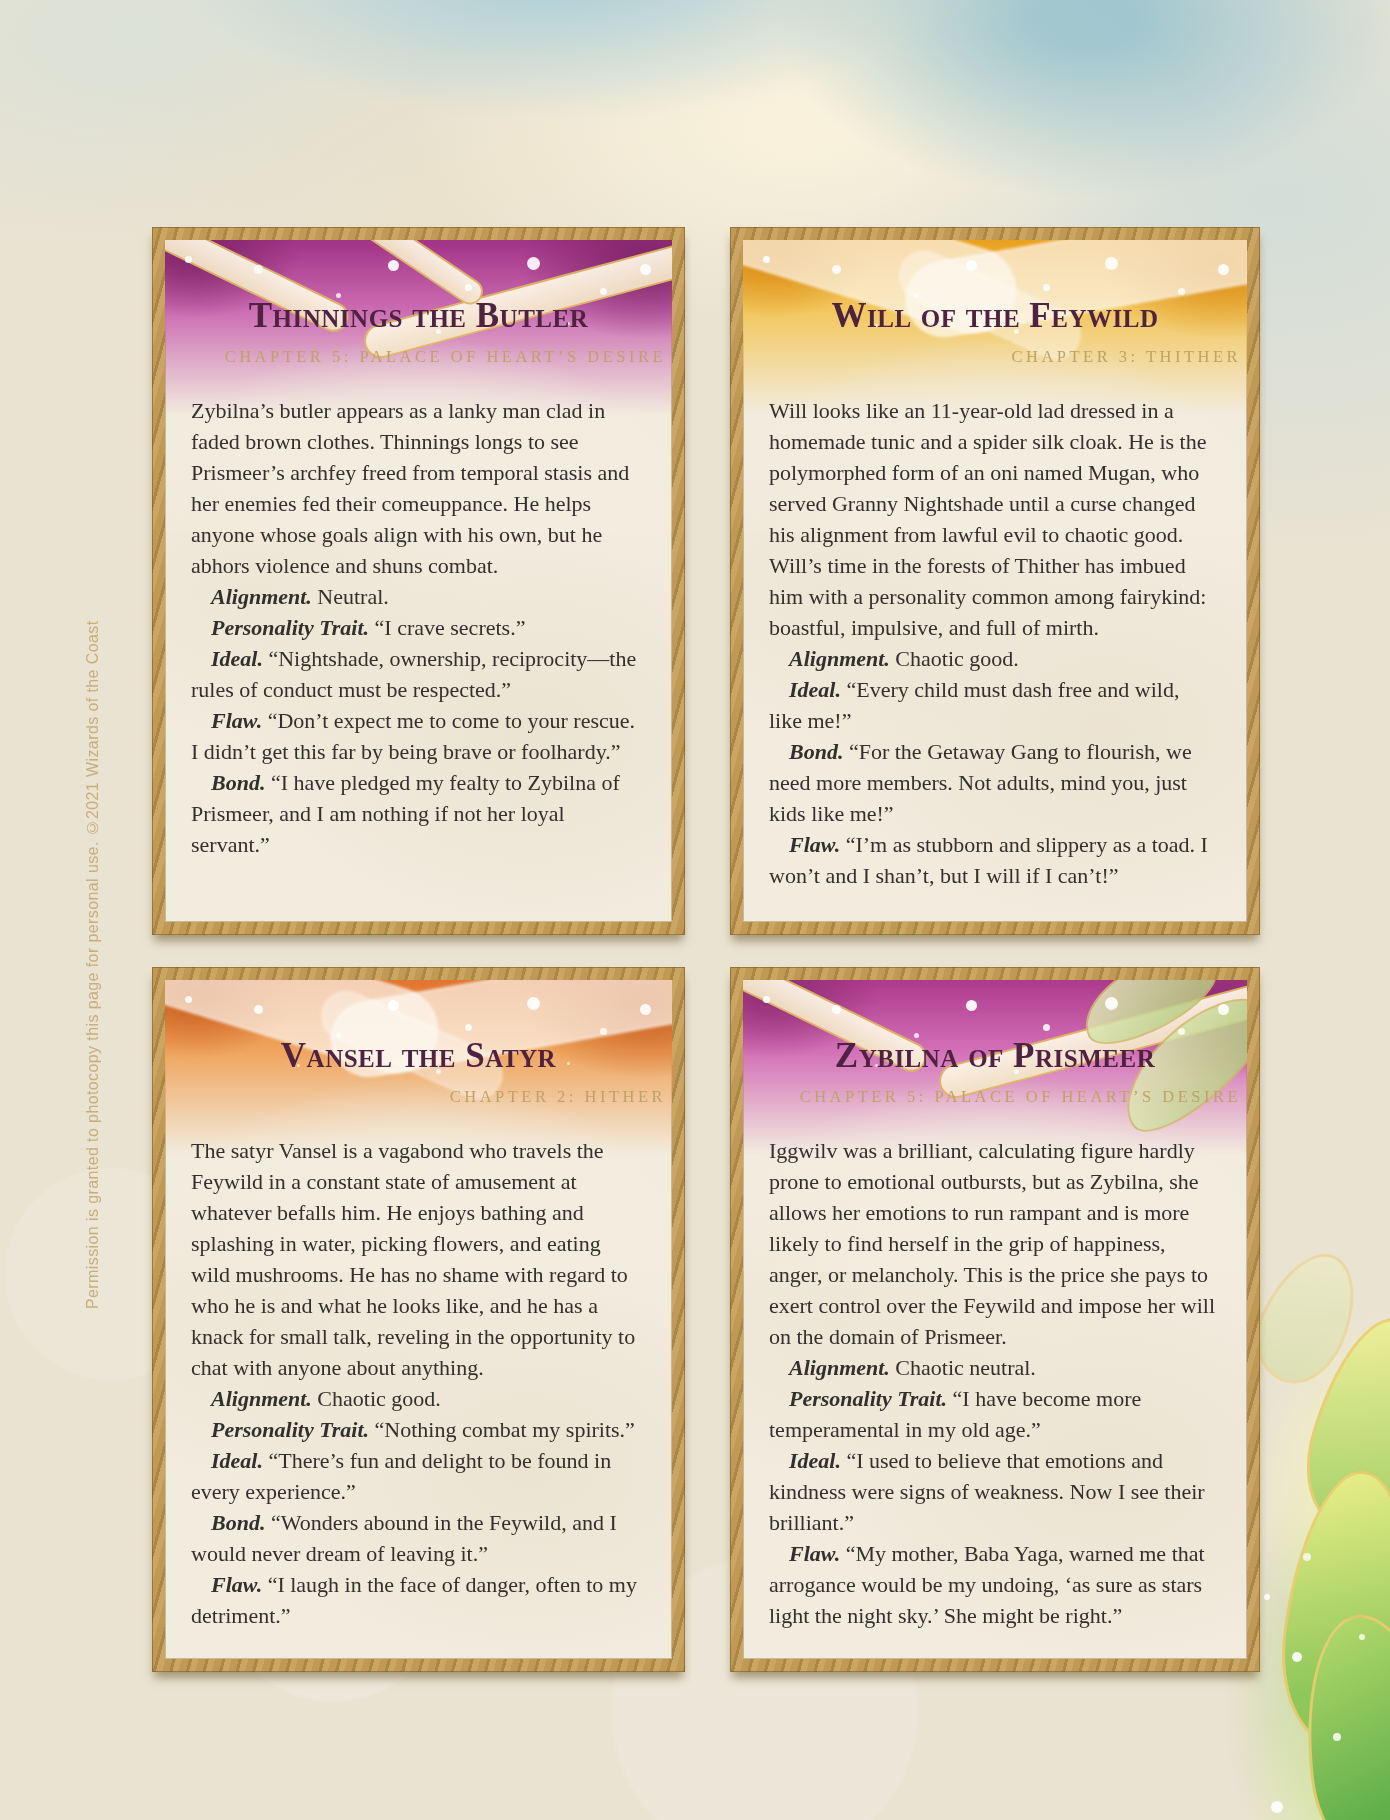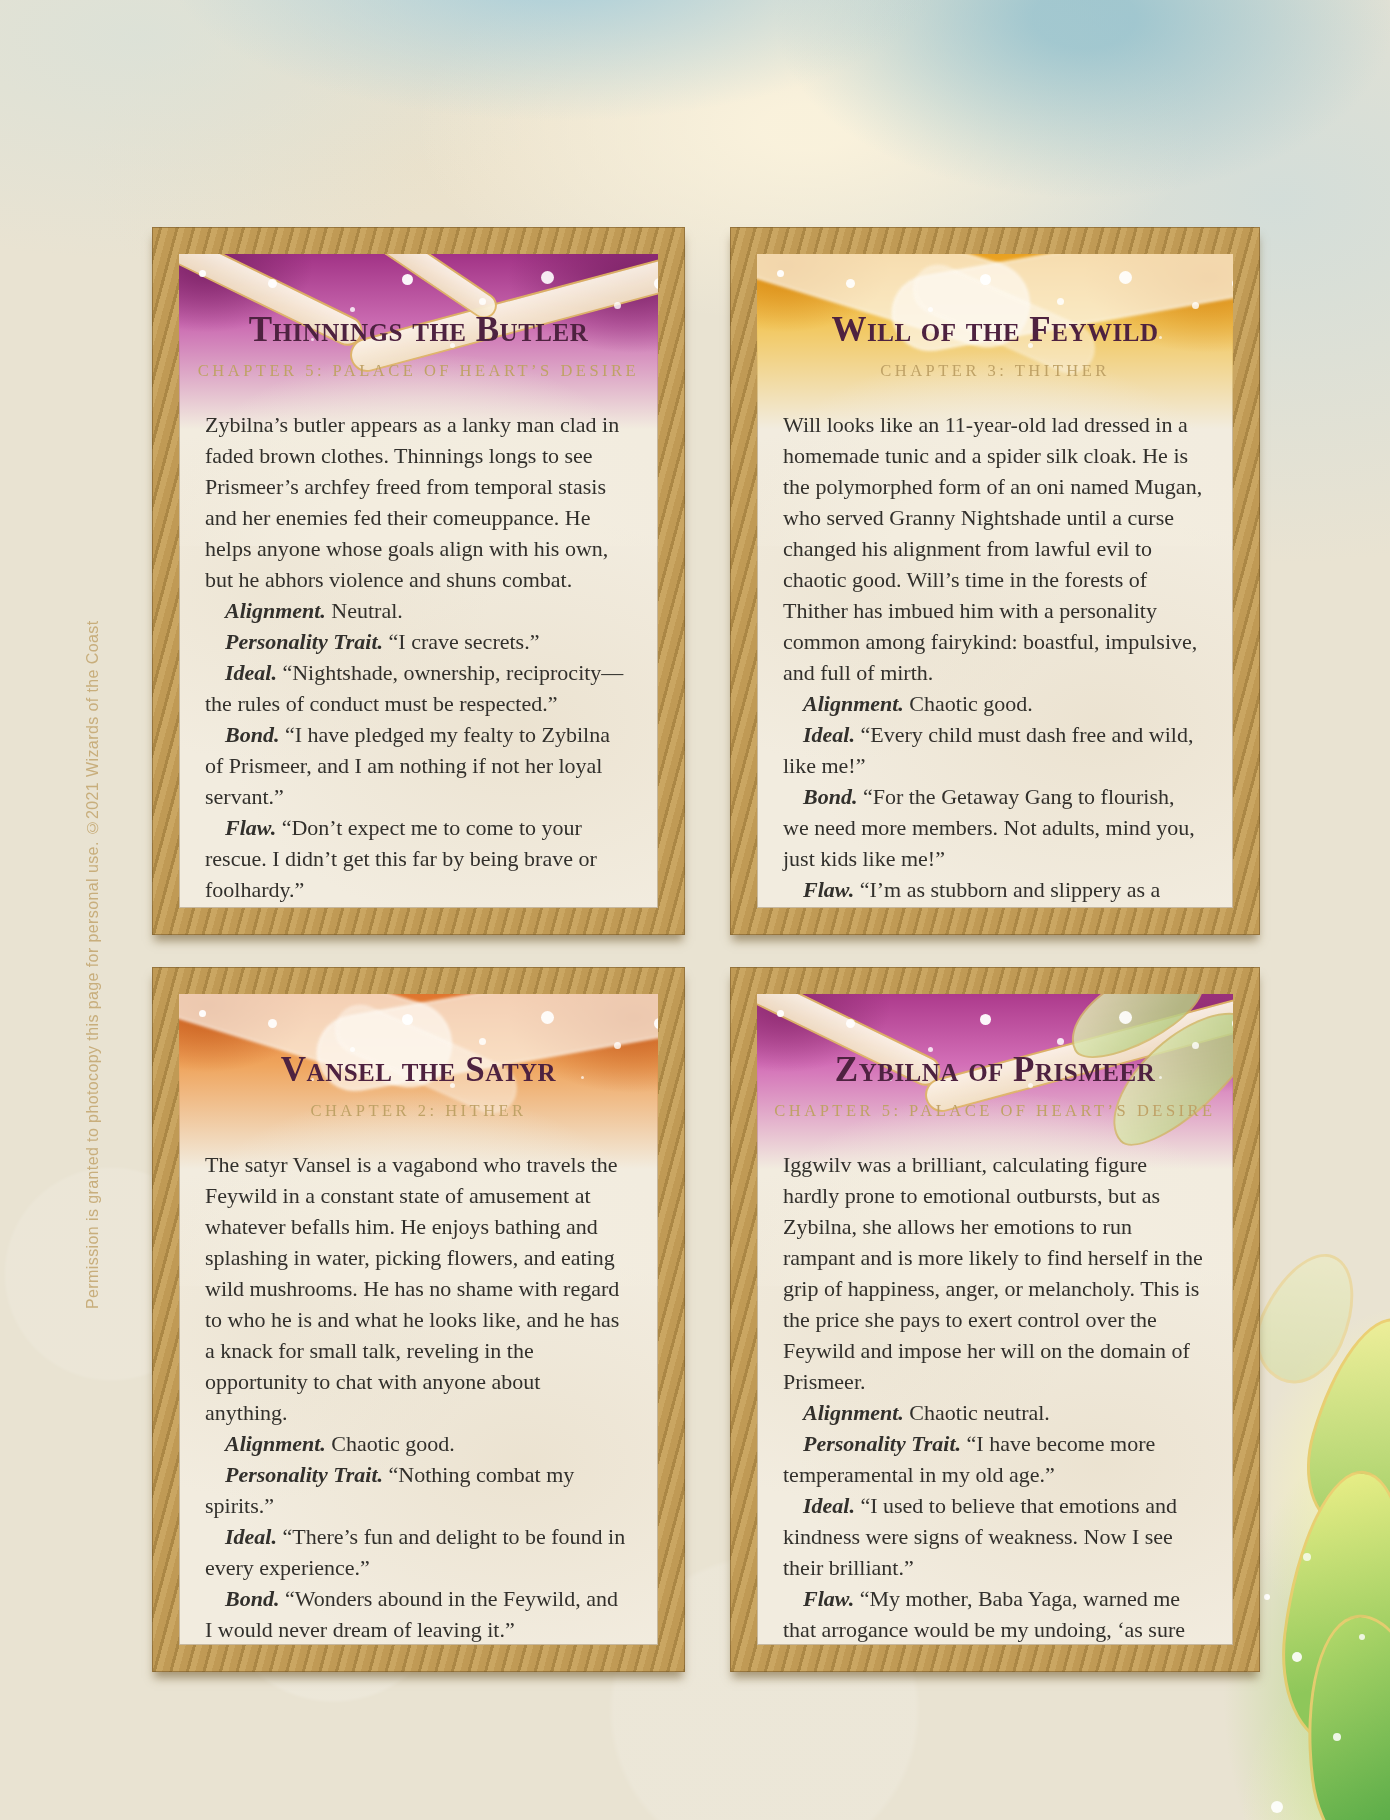--- a/index.html
+++ b/index.html
@@ -54,21 +54,21 @@
     display:flex;align-items:center;justify-content:center;
     writing-mode:vertical-rl;transform:rotate(180deg);
     font-family:"Liberation Sans",sans-serif;font-size:16px;letter-spacing:.4px;
     color:#c8ae7c;white-space:nowrap;}
 
   
   .cards{position:absolute;left:152px;top:227px;width:1108px;
     display:grid;grid-template-columns:533px 530px;grid-template-rows:708px 705px;
     column-gap:45px;row-gap:32px;}
 
-  .card{box-sizing:border-box;padding:27px;
+  .card{box-sizing:border-box;padding:13px;
     background:repeating-linear-gradient(105deg,#c09a55 0 7px,#ab8745 7px 10px,#caa662 10px 16px);
     box-shadow:0 8px 9px -2px rgba(110,85,40,.55), inset 0 0 0 1px rgba(115,85,40,.55);}
   .inner{position:relative;height:100%;overflow:hidden;background:#f2ecdf;
     box-shadow:inset 0 0 0 1px rgba(120,90,40,.35);
     background-image:
       radial-gradient(430px 300px at 72% 72%, rgba(226,213,188,.4), rgba(226,213,188,0) 70%),
       radial-gradient(320px 240px at 18% 52%, rgba(229,218,195,.35), rgba(229,218,195,0) 70%);}
 
   
   .band{position:absolute;top:0;left:0;right:0;height:292px;pointer-events:none;
@@ -99,21 +99,21 @@
     box-shadow:70px 10px 0 1px rgba(255,255,255,.9),150px 36px 0 -1px rgba(255,255,255,.8),
       205px 6px 0 2px rgba(255,255,255,.95),280px 28px 0 0 rgba(255,255,255,.85),
       345px 4px 0 3px rgba(255,255,255,.9),415px 32px 0 0 rgba(255,255,255,.8),
       457px 10px 0 2px rgba(255,255,255,.9),110px 66px 0 -2px rgba(255,255,255,.7),
       250px 72px 0 -1px rgba(255,255,255,.75),380px 64px 0 -2px rgba(255,255,255,.7);}
 
   
   .title{position:relative;z-index:1;margin:58px 10px 0;text-align:center;
     font-variant:small-caps;font-weight:700;font-size:35px;line-height:1.05;
     letter-spacing:.5px;color:#4e2240;}
-  .chapter{position:relative;z-index:1;margin:12px 6px 0;text-align:center;
+  .chapter{position:relative;z-index:1;margin:12px 6px 0;text-align:right;
     font-size:16.5px;letter-spacing:3.5px;color:#bfa266;text-transform:uppercase;}
   .bodywrap{position:relative;z-index:1;margin:28px 30px 0 26px;
     font-size:22px;line-height:31px;color:#32302c;}
   .intro{margin:0;}
   .trait{margin:0;text-indent:20px;}
   .tlabel{font-weight:700;font-style:italic;}
 </style>
 </head>
 <body>
 
@@ -140,22 +140,22 @@
           <i class="streak s3"></i>
           <i class="bokeh"></i>
         </div>
         <h2 class="title">Thinnings the Butler</h2>
         <div class="chapter">CHAPTER 5: PALACE OF HEART’S DESIRE</div>
         <div class="bodywrap">
           <p class="intro">Zybilna’s butler appears as a lanky man clad in faded brown clothes. Thinnings longs to see Prismeer’s archfey freed from temporal stasis and her enemies fed their comeuppance. He helps anyone whose goals align with his own, but he abhors violence and shuns combat.</p>
           <p class="trait"><b class="tlabel">Alignment.</b> <span>Neutral.</span></p>
           <p class="trait"><b class="tlabel">Personality Trait.</b> <span>“I crave secrets.”</span></p>
           <p class="trait"><b class="tlabel">Ideal.</b> <span>“Nightshade, ownership, reciprocity—the rules of conduct must be respected.”</span></p>
+          <p class="trait"><b class="tlabel">Flaw.</b> <span>“Don’t expect me to come to your rescue. I didn’t get this far by being brave or foolhardy.”</span></p>
           <p class="trait"><b class="tlabel">Bond.</b> <span>“I have pledged my fealty to Zybilna of Prismeer, and I am nothing if not her loyal servant.”</span></p>
-          <p class="trait"><b class="tlabel">Flaw.</b> <span>“Don’t expect me to come to your rescue. I didn’t get this far by being brave or foolhardy.”</span></p>
         </div>
       </div>
     </section>
 
     <section class="card theme-gold" style="--deep: #e9a01f; --mid: #f2c75d; --dark: #d98912;">
       <div class="inner">
         <div class="band">
           <i class="streak s1"></i>
           <i class="streak s2"></i>
           <i class="streak s3"></i>

